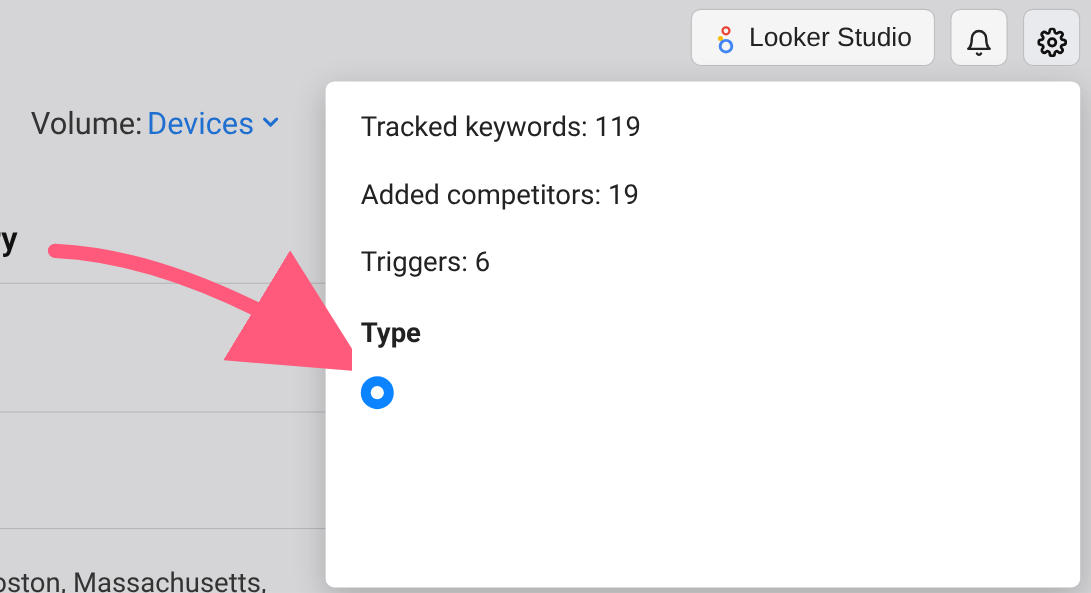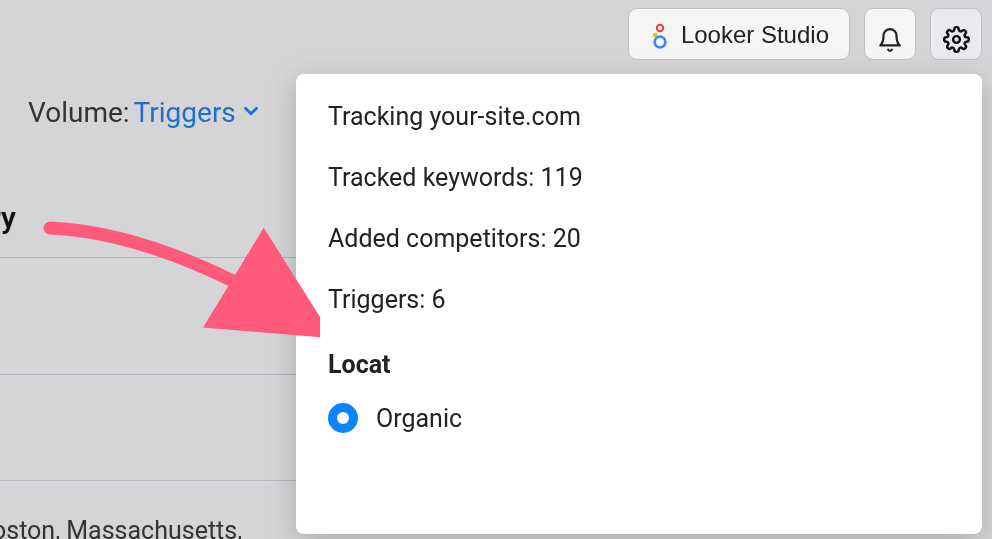--- a/index.html
+++ b/index.html
@@ -194,48 +194,46 @@
       <svg viewBox="0 0 24 24" width="27" height="27" fill="none" stroke="#111" stroke-width="2.2" stroke-linecap="round" stroke-linejoin="round">
         <circle cx="12" cy="12" r="3"></circle>
         <path d="M19.4 15a1.7 1.7 0 00.34 1.87l.06.06a2 2 0 11-2.83 2.83l-.06-.06a1.7 1.7 0 00-1.87-.34 1.7 1.7 0 00-1 1.56V21a2 2 0 01-4 0v-.09a1.7 1.7 0 00-1-1.56 1.7 1.7 0 00-1.87.34l-.06.06a2 2 0 11-2.83-2.83l.06-.06a1.7 1.7 0 00.34-1.87 1.7 1.7 0 00-1.56-1H3a2 2 0 010-4h.09a1.7 1.7 0 001.56-1 1.7 1.7 0 00-.34-1.87l-.06-.06a2 2 0 112.83-2.83l.06.06a1.7 1.7 0 001.87.34H9a1.7 1.7 0 001-1.56V3a2 2 0 014 0v.09a1.7 1.7 0 001 1.56 1.7 1.7 0 001.87-.34l.06-.06a2 2 0 112.83 2.83l-.06.06a1.7 1.7 0 00-.34 1.87V9a1.7 1.7 0 001.56 1H21a2 2 0 010 4h-.09a1.7 1.7 0 00-1.56 1z"></path>
       </svg>
     </span>
   </button>
 </div>
 
 <div class="volume-row">
   <span>Volume:</span>
-  <span class="volume-link">Triggers</span>
+  <span class="volume-link">Devices</span>
   <span>
     <svg viewBox="0 0 24 24" width="22" height="22" fill="none" stroke="#1f6fd1" stroke-width="3" stroke-linecap="round" stroke-linejoin="round">
       <polyline points="6 9 12 15 18 9"></polyline>
     </svg>
   </span>
 </div>
 
 <div class="tabs-row">
   <span>ry</span>
 </div>
 <hr class="tabs-hr">
 <hr class="short-hr-1">
 <hr class="short-hr-2">
 
 <div class="location-row">oston, Massachusetts,</div>
 
 <div class="dropdown-panel">
-  <div class="panel-line">Tracking your-site.com</div>
   <div class="panel-line">Tracked keywords: 119</div>
-  <div class="panel-line">Added competitors: 20</div>
+  <div class="panel-line">Added competitors: 19</div>
   <div class="panel-line">Triggers: 6</div>
 
-  <div class="panel-section-title">Locat</div>
+  <div class="panel-section-title">Type</div>
 
   <div class="radio-row">
     <span class="radio-outer selected"></span>
-    <span>Organic</span>
   </div>
 
 </div>
 
 <svg class="annotation-arrow" viewBox="0 0 280 130">
   <defs>
     <marker id="arrowhead" markerWidth="9" markerHeight="9" refX="6" refY="4.5" orient="auto">
       <path d="M0,0 L9,4.5 L0,9 Z" fill="#ff5a7b"></path>
     </marker>
   </defs>

